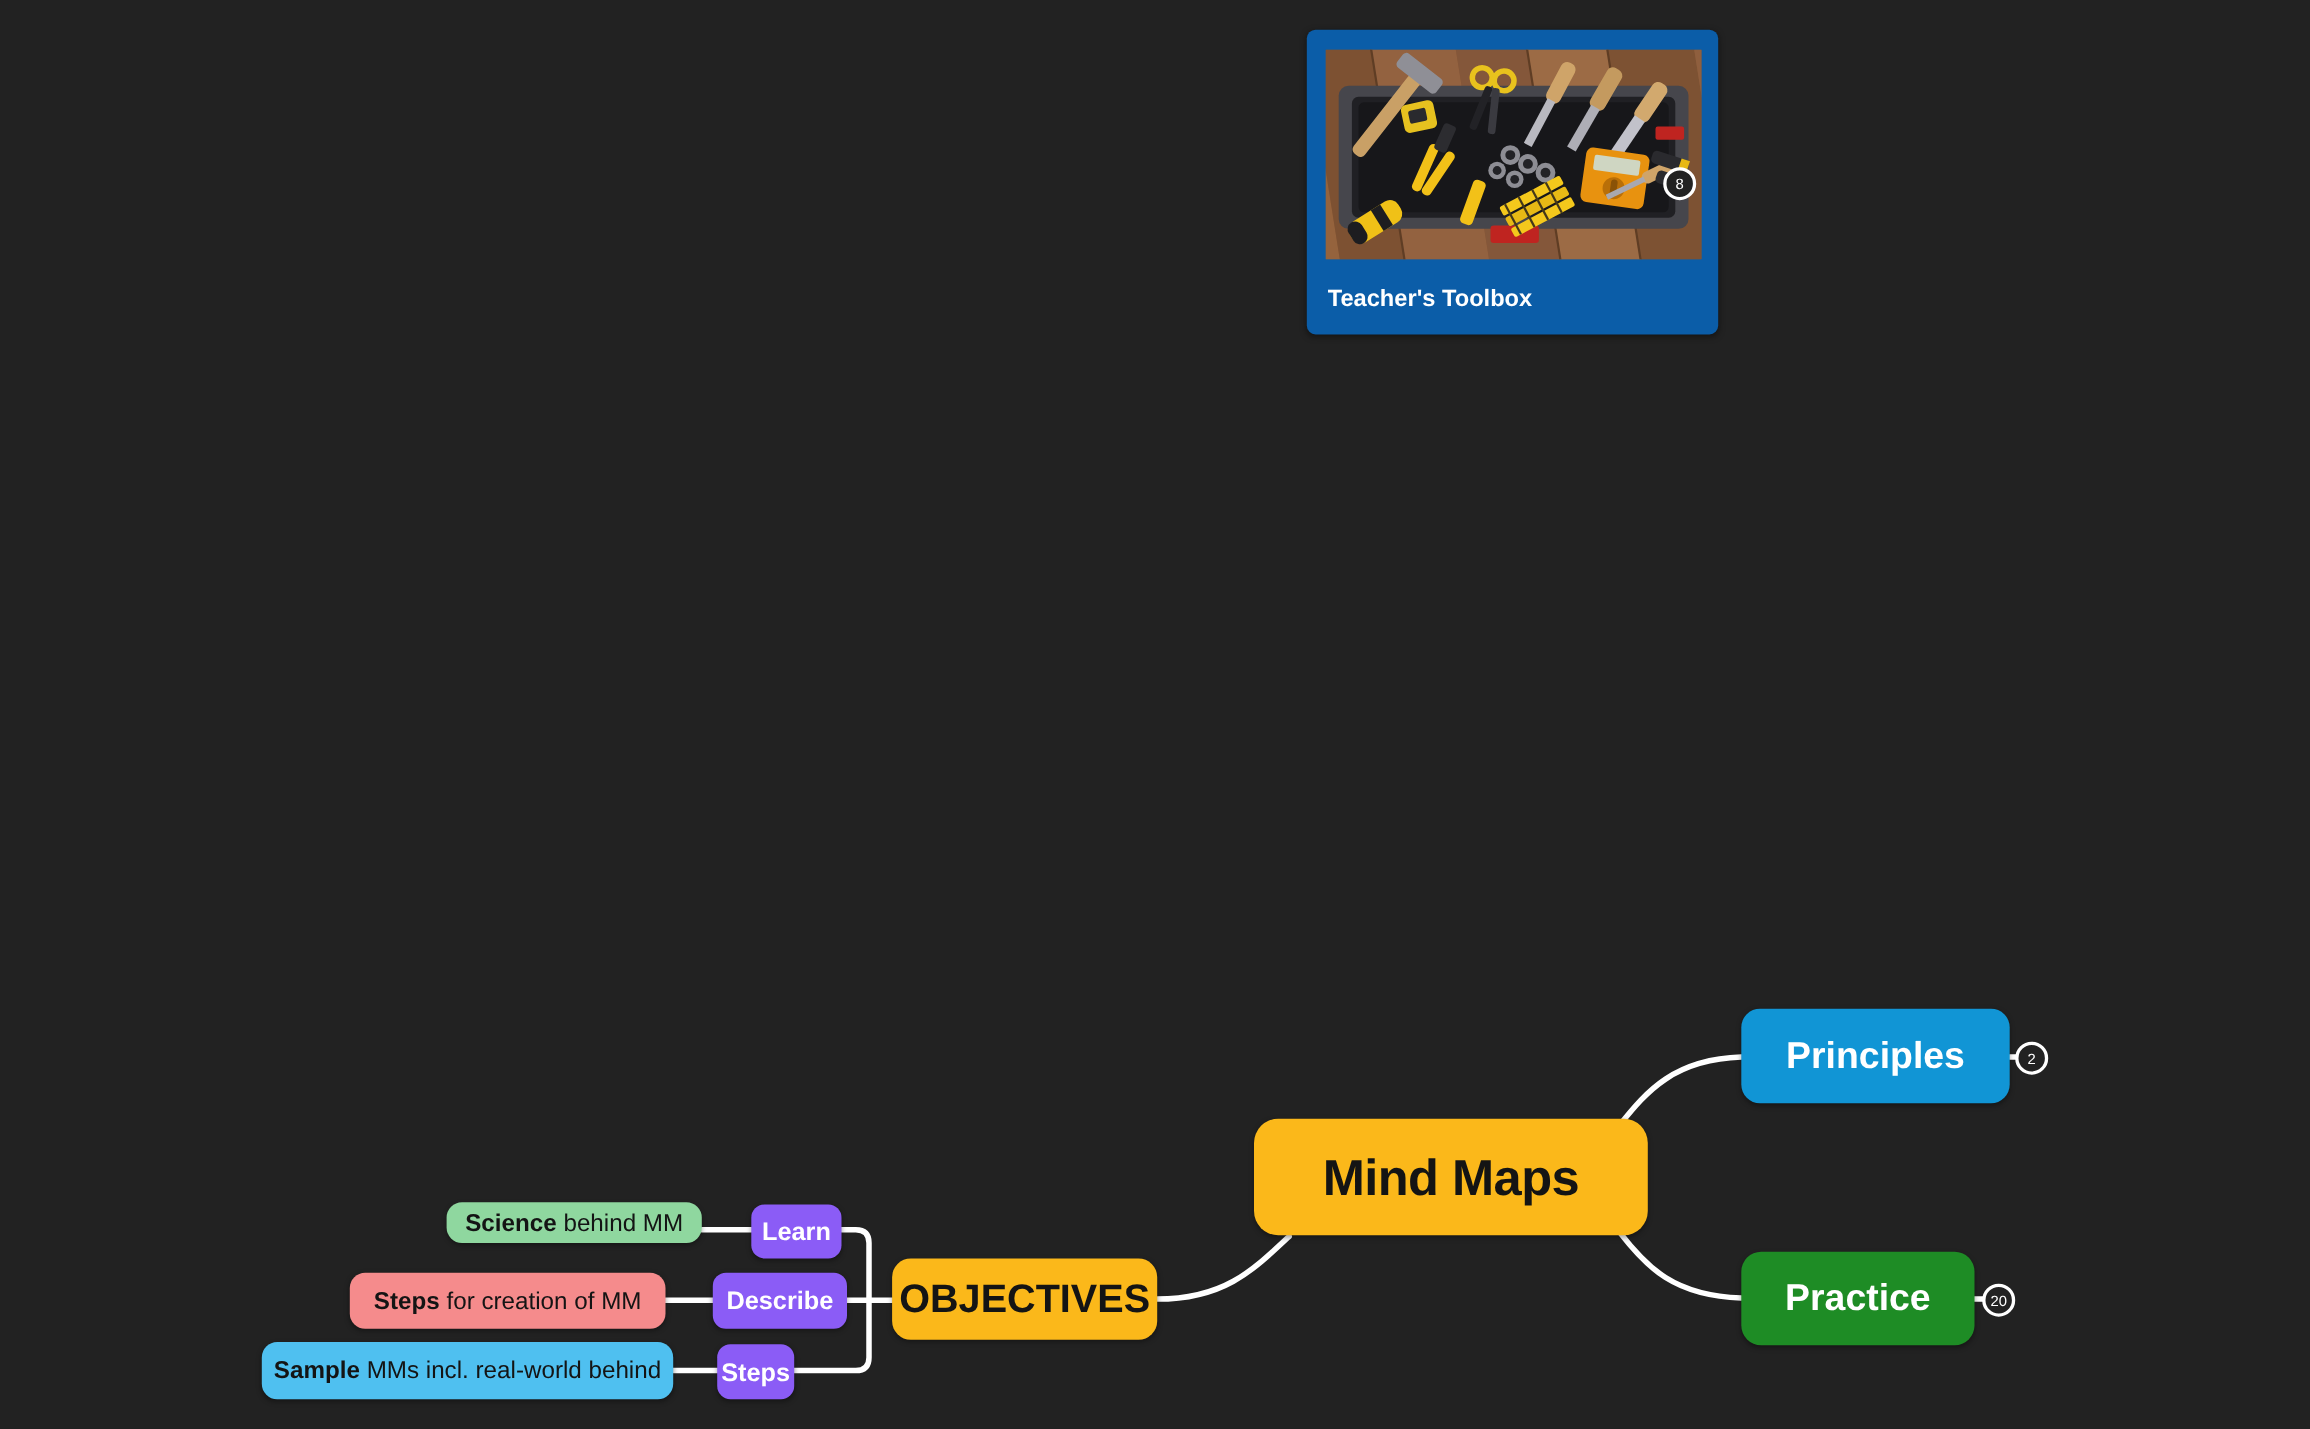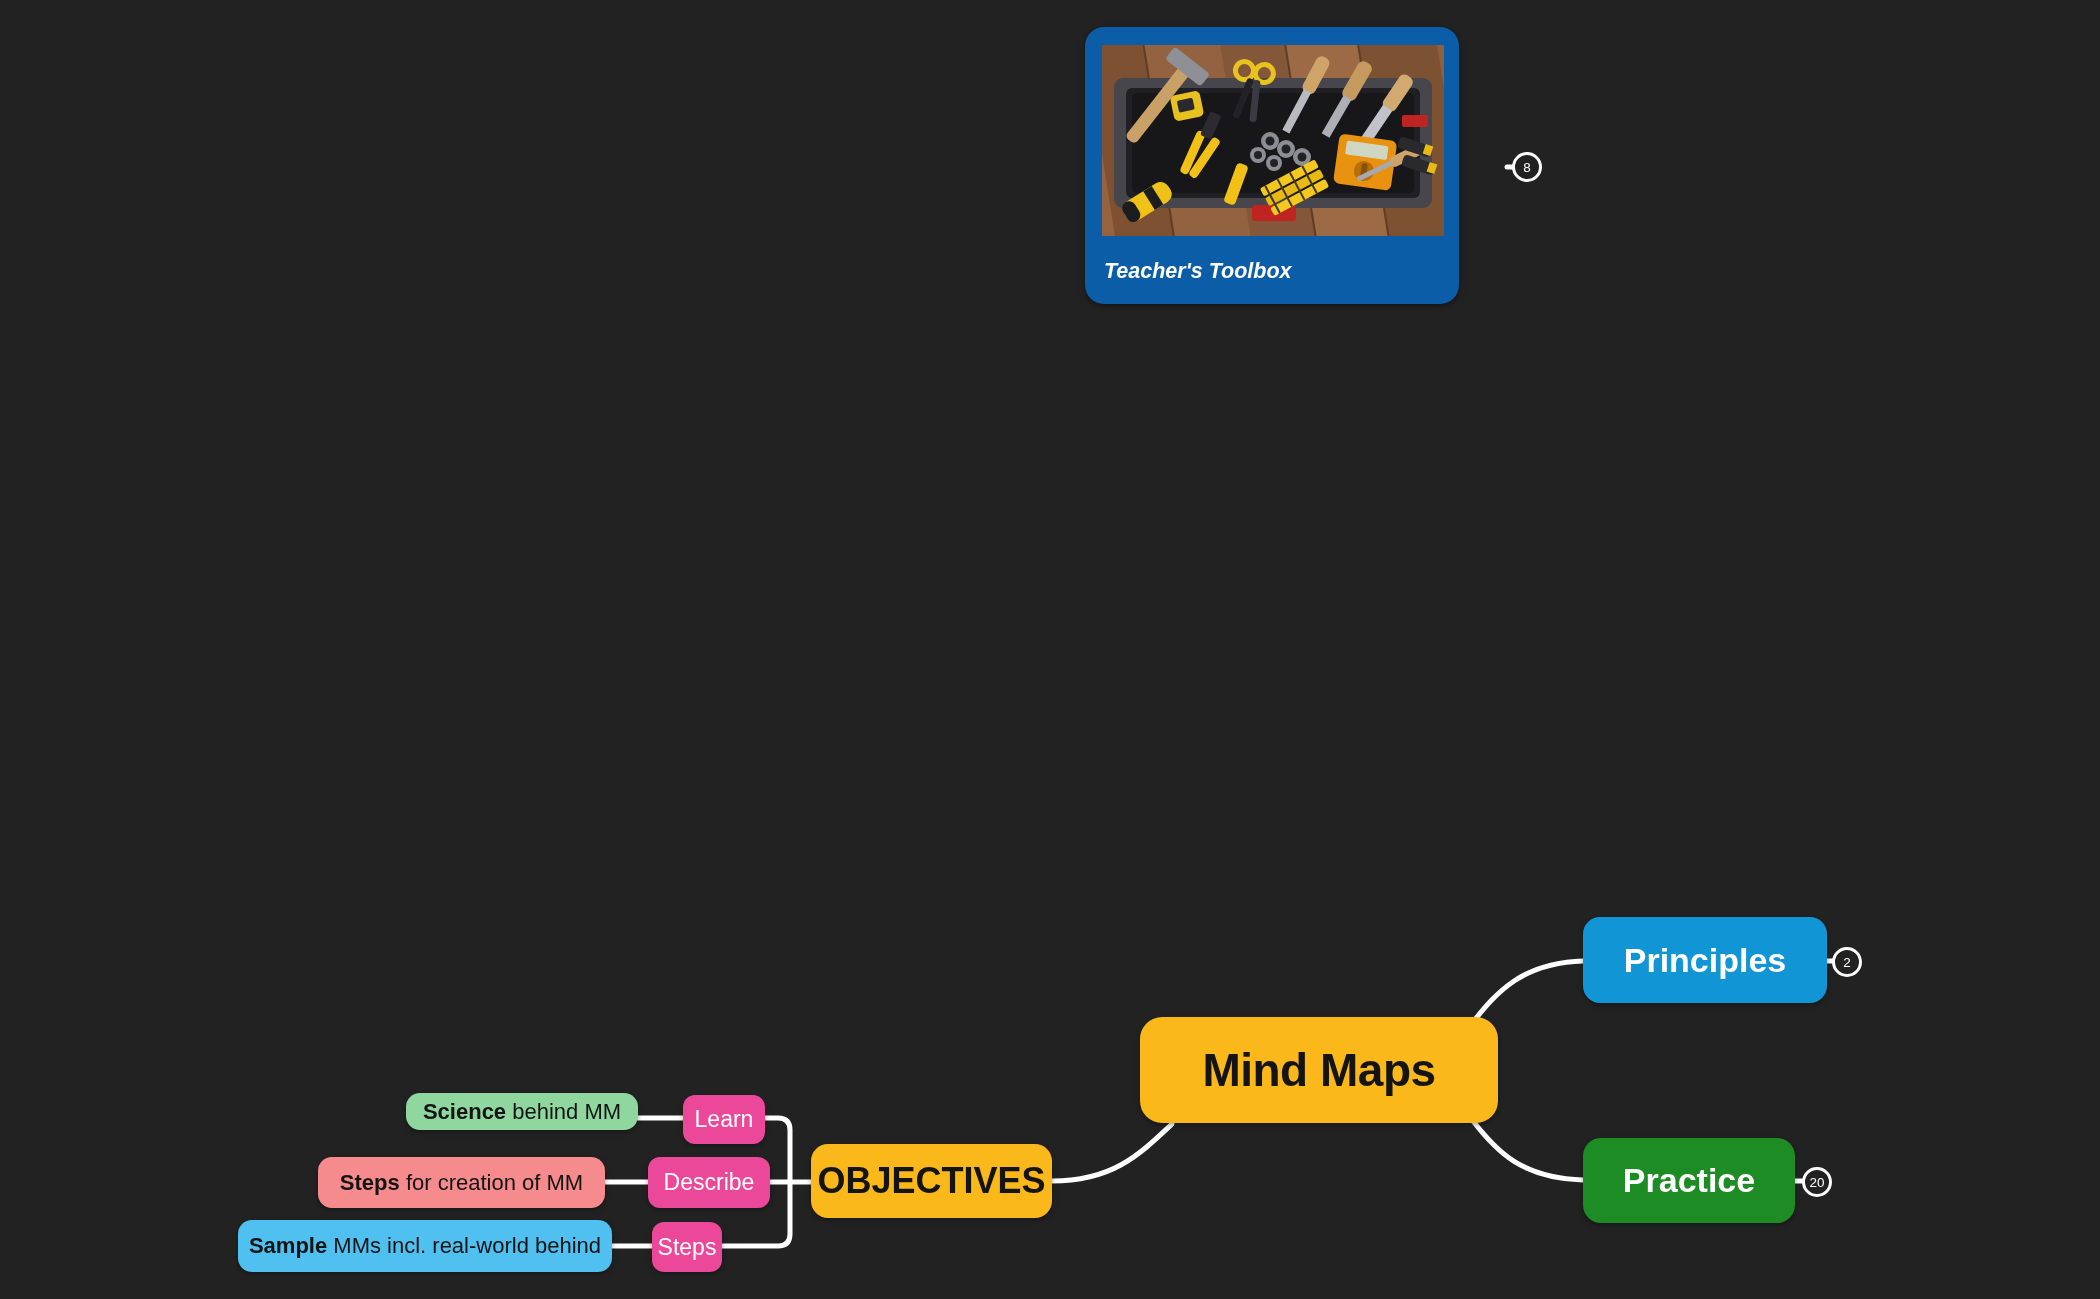--- a/index.html
+++ b/index.html
@@ -28,21 +28,21 @@
   }
   .node-practice{
     left:1583px;top:1138px;width:212px;height:85px;border-radius:18px;
     background:#1e8c25;color:#ffffff;font-size:34px;font-weight:bold;
   }
   .node-objectives{
     left:811px;top:1144px;width:241px;height:74px;border-radius:17px;
     background:#fbb81a;color:#141414;font-size:36px;font-weight:bold;
   }
   .node-gray{
-    background:#ec4899;color:#ffffff;font-size:23px;font-weight:normal;border-radius:12px;
+    background:#8b5cf6;color:#ffffff;font-size:23px;font-weight:bold;border-radius:12px;
   }
   .node-learn{left:683px;top:1095px;width:82px;height:49px;}
   .node-describe{left:648px;top:1157px;width:122px;height:51px;}
   .node-taste{left:652px;top:1222px;width:70px;height:50px;}
   .node-light{color:#141414;font-size:22px;border-radius:14px;}
   .node-science{left:406px;top:1093px;width:232px;height:37px;background:#8fd79f;}
   .node-steps{left:318px;top:1157px;width:287px;height:51px;background:#f58b8c;}
   .node-sample{left:238px;top:1220px;width:374px;height:52px;background:#4fc0f0;}
 
   
@@ -51,24 +51,23 @@
     border:3px solid #ffffff;border-radius:50%;background:#222222;
     color:#ffffff;font-size:13.5px;font-weight:normal;
     display:flex;align-items:center;justify-content:center;cursor:pointer;
   }
   .badge-card{left:1512px;top:152px;}
   .badge-principles{left:1832px;top:947px;}
   .badge-practice{left:1802px;top:1167px;}
 
   
   .card{
-    position:absolute;left:1085px;top:27px;width:374px;height:277px;
-    background:#0b5da8;border-radius:19px;cursor:pointer;
+    position:absolute;left:1188px;top:27px;width:374px;height:277px;
+    background:#0b5da8;border-radius:8px;cursor:pointer;
     box-shadow:0 2px 6px rgba(0,0,0,.4);
-    font-style:italic;
   }
   .card-img{
     position:absolute;left:17px;top:18px;width:342px;height:191px;overflow:hidden;
   }
   .card-title{
     position:absolute;left:19px;top:232px;width:336px;
     color:#ffffff;font-size:21.5px;font-weight:bold;white-space:nowrap;
   }
 </style>
 </head>

